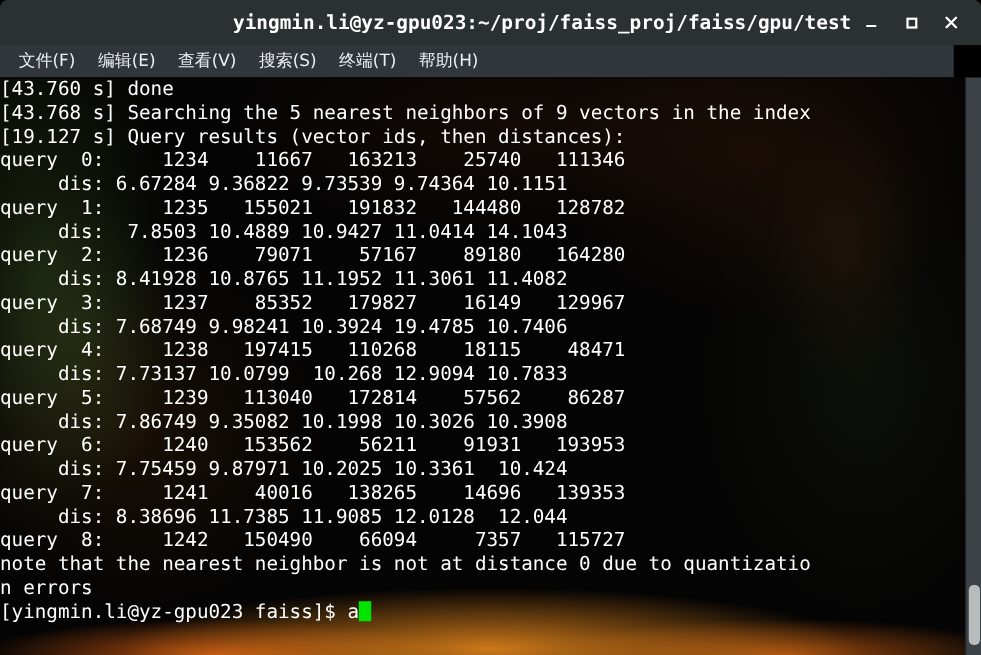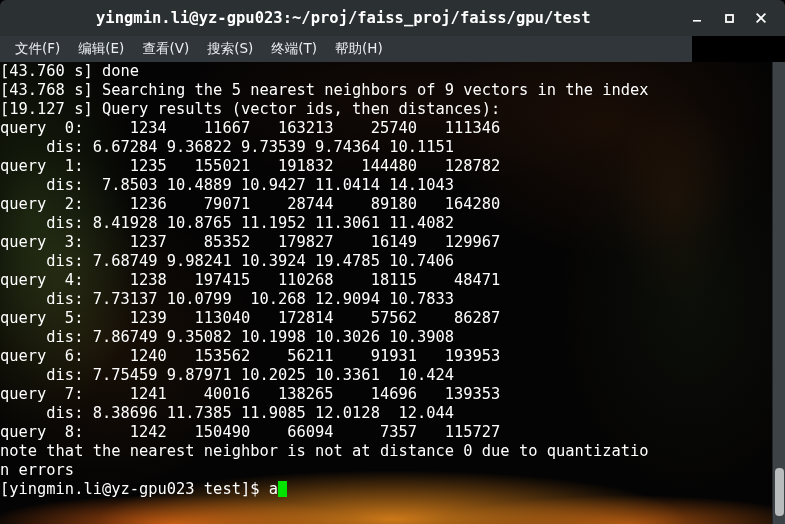--- a/index.html
+++ b/index.html
@@ -31,21 +31,21 @@
     height: 36px;
     background: #2b3033;
     border-top-left-radius: 6px;
     border-top-right-radius: 6px;
     display: flex;
     align-items: center;
     box-sizing: border-box;
   }
   #title-text {
     flex: 1;
-    text-align: left;
+    text-align: right;
     color: #ffffff;
     font-family: "DejaVu Sans Mono", "Liberation Mono", monospace;
     font-size: 15.5px;
     font-weight: bold;
     letter-spacing: 0px;
     padding-left: 96px;
     white-space: nowrap;
     overflow: hidden;
   }
   #winbtns {
@@ -65,21 +65,21 @@
     font-size: 14px;
     line-height: 1;
     cursor: default;
   }
   .winbtn svg { display: block; }
 
   
   #menubar {
     position: absolute;
     left: 0; top: 36px;
-    width: 692px;
+    width: 763px;
     height: 26px;
     background: #31363b;
     display: flex;
     align-items: center;
     box-sizing: border-box;
     padding-left: 6px;
   }
   .menu-item {
     color: #eceff1;
     font-family: "DejaVu Sans", "Liberation Sans", sans-serif;
@@ -214,38 +214,38 @@
     <div id="screen">
 
       <div id="output">
           <div class="line">[43.760 s] done</div>
           <div class="line">[43.768 s] Searching the 5 nearest neighbors of 9 vectors in the index</div>
           <div class="line">[19.127 s] Query results (vector ids, then distances):</div>
           <div class="line">query  0:     1234    11667   163213    25740   111346</div>
           <div class="line">     dis: 6.67284 9.36822 9.73539 9.74364 10.1151</div>
           <div class="line">query  1:     1235   155021   191832   144480   128782</div>
           <div class="line">     dis:  7.8503 10.4889 10.9427 11.0414 14.1043</div>
-          <div class="line">query  2:     1236    79071    28744    89180   164280</div>
+          <div class="line">query  2:     1236    79071    57167    89180   164280</div>
           <div class="line">     dis: 8.41928 10.8765 11.1952 11.3061 11.4082</div>
           <div class="line">query  3:     1237    85352   179827    16149   129967</div>
           <div class="line">     dis: 7.68749 9.98241 10.3924 19.4785 10.7406</div>
           <div class="line">query  4:     1238   197415   110268    18115    48471</div>
           <div class="line">     dis: 7.73137 10.0799  10.268 12.9094 10.7833</div>
           <div class="line">query  5:     1239   113040   172814    57562    86287</div>
           <div class="line">     dis: 7.86749 9.35082 10.1998 10.3026 10.3908</div>
           <div class="line">query  6:     1240   153562    56211    91931   193953</div>
           <div class="line">     dis: 7.75459 9.87971 10.2025 10.3361  10.424</div>
           <div class="line">query  7:     1241    40016   138265    14696   139353</div>
           <div class="line">     dis: 8.38696 11.7385 11.9085 12.0128  12.044</div>
           <div class="line">query  8:     1242   150490    66094     7357   115727</div>
           <div class="line">note that the nearest neighbor is not at distance 0 due to quantizatio</div>
           <div class="line">n errors</div>
         </div>
 
-      <div class="line"><span>[yingmin.li@yz-gpu023 test]$ </span><span>a</span><span class="cursor"></span></div>
+      <div class="line"><span>[yingmin.li@yz-gpu023 faiss]$ </span><span>a</span><span class="cursor"></span></div>
     </div>
   </div>
 
   <div id="scrollbar">
     <div id="scroll-thumb"></div>
   </div>
 
 </div>
 
 </body></html>

